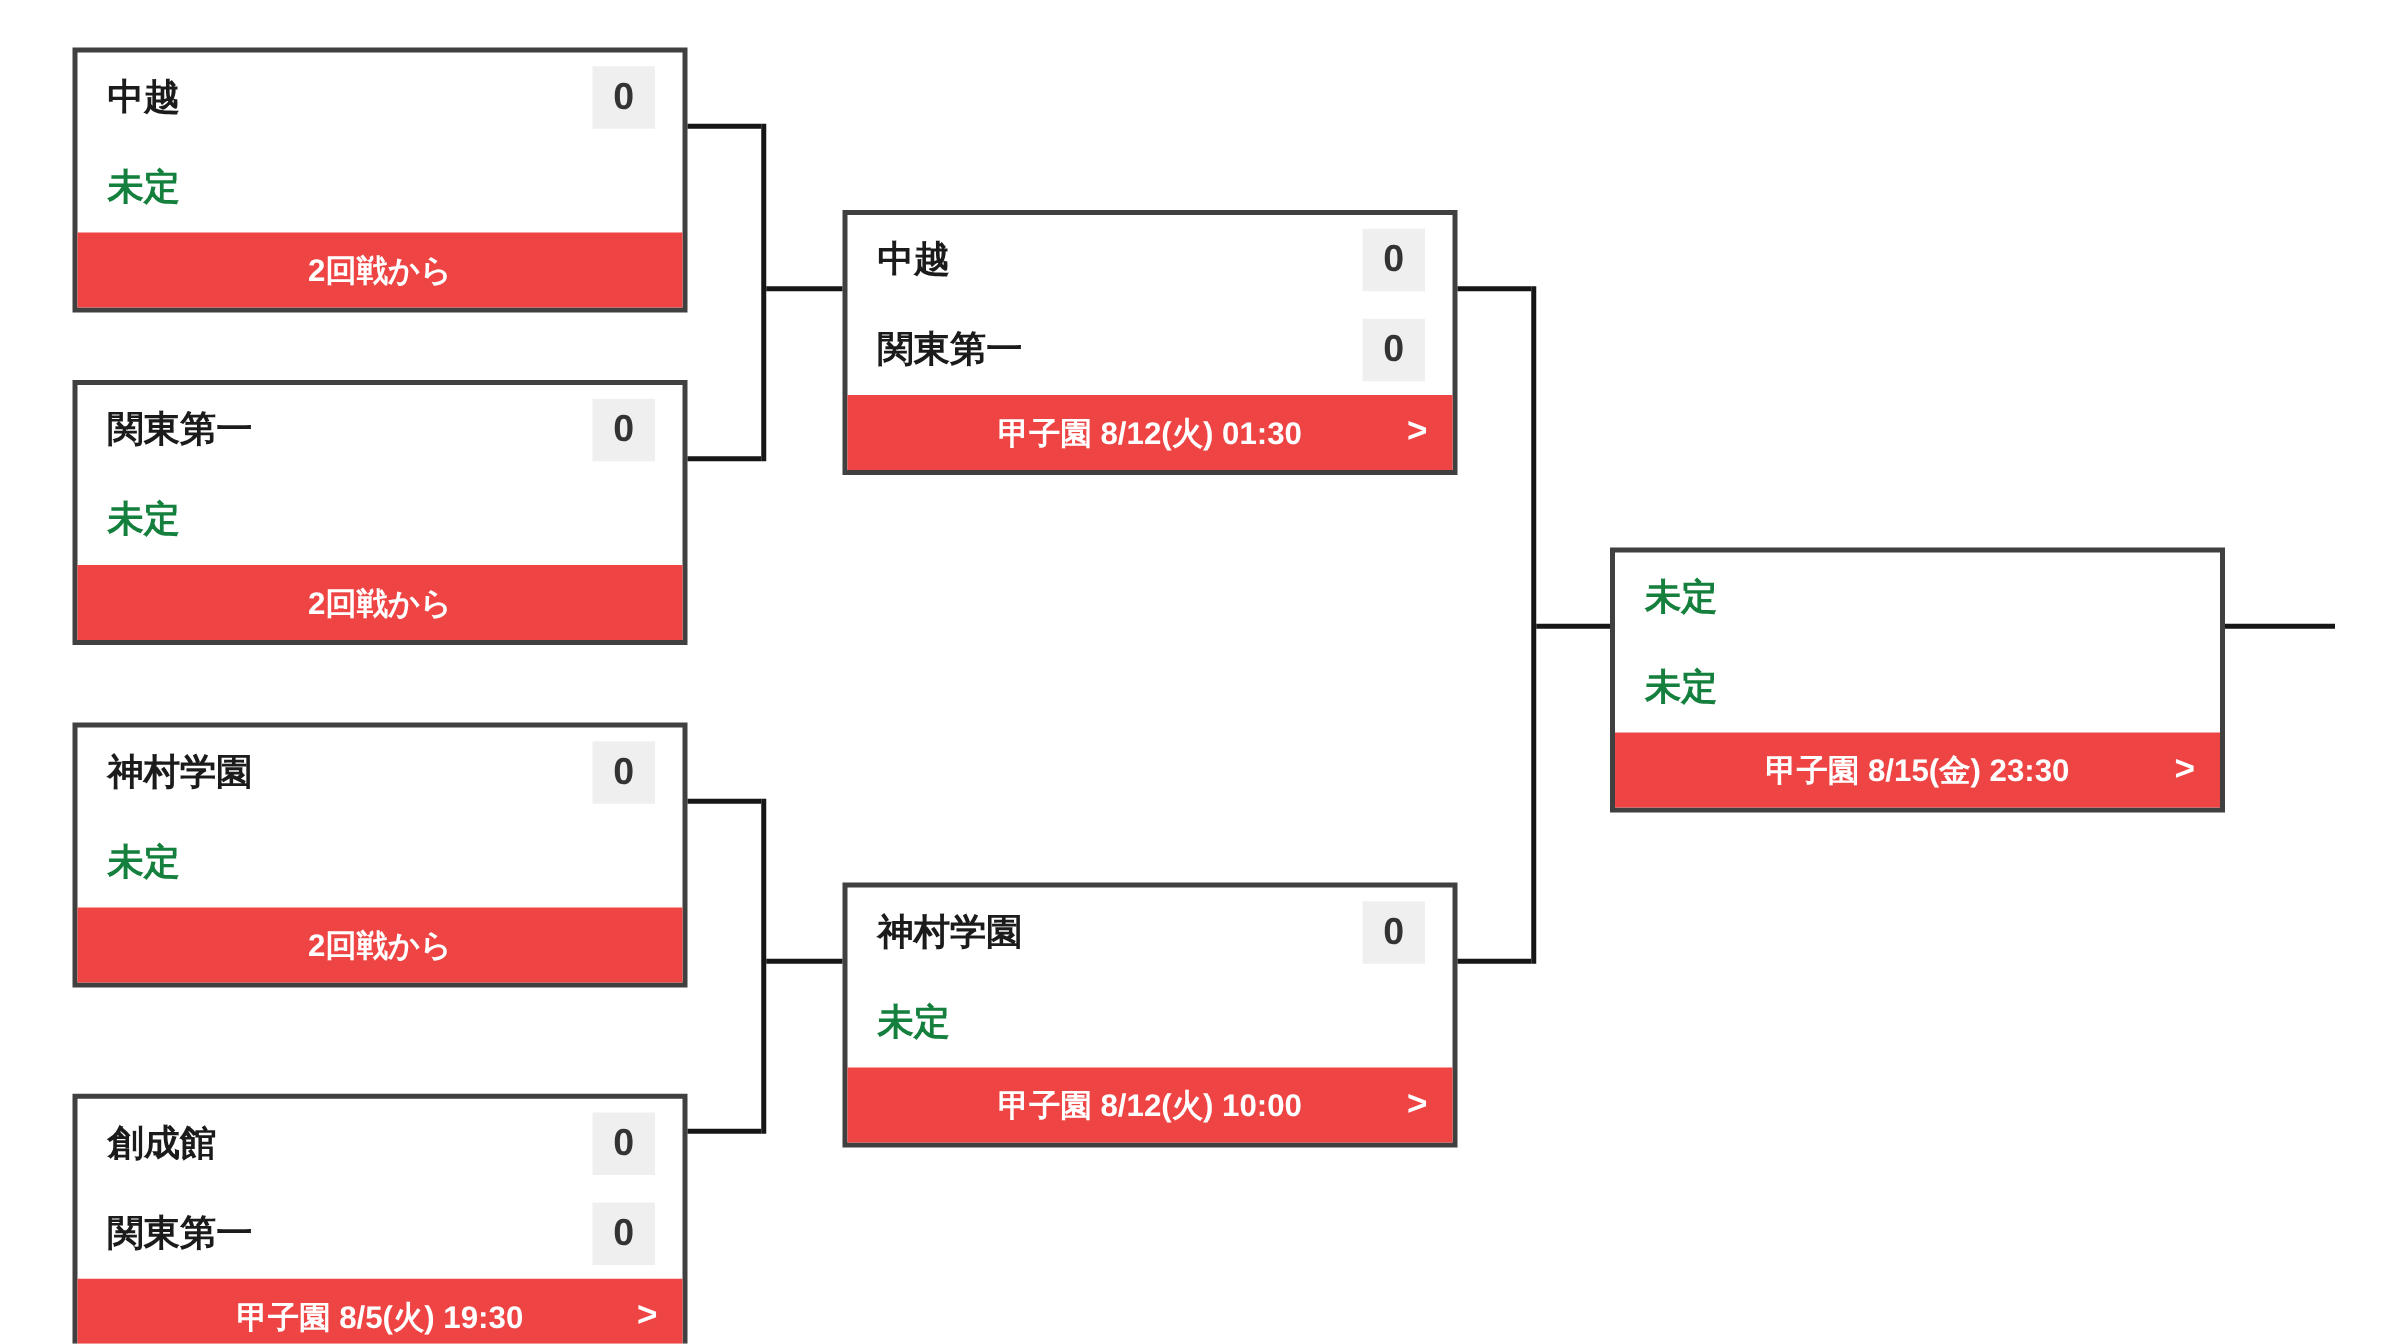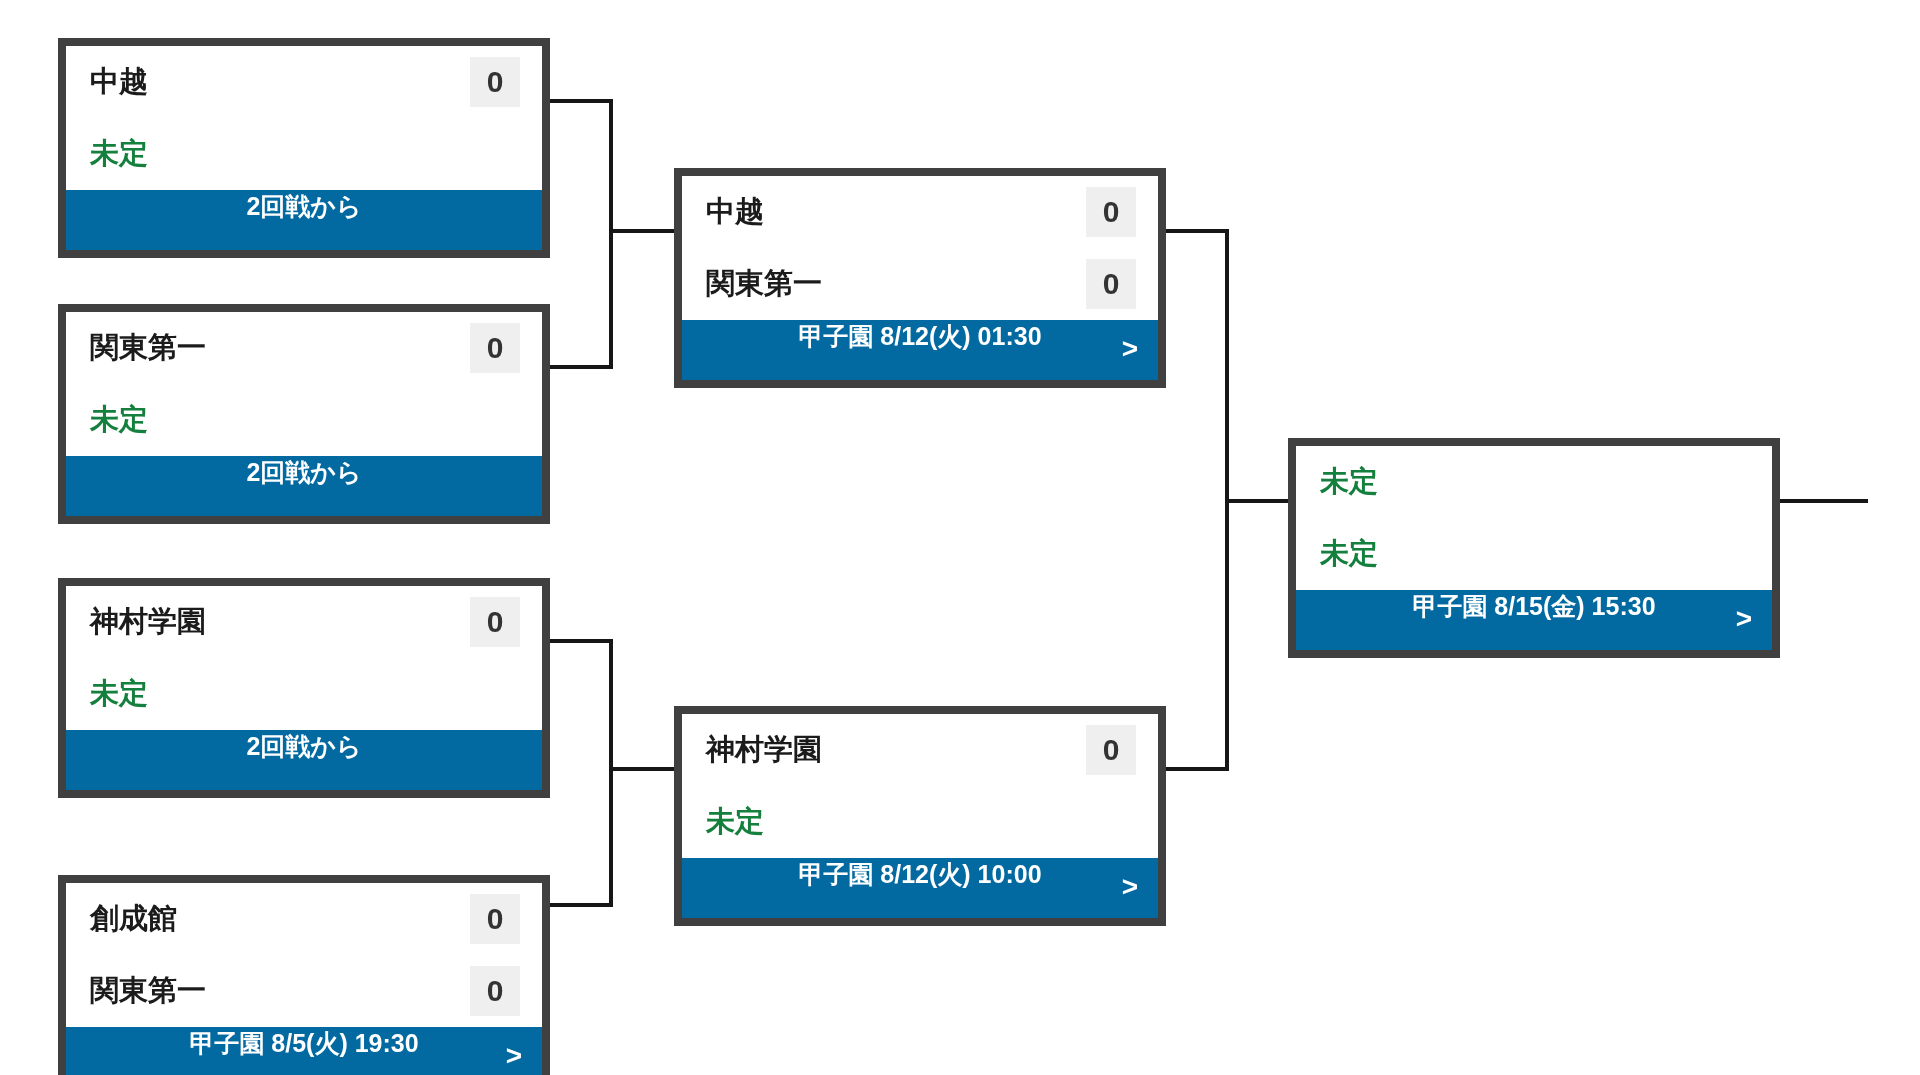--- a/index.html
+++ b/index.html
@@ -2,38 +2,38 @@
 <html lang="ja"><head>
 <meta charset="utf-8">
 <style>
   html,body{margin:0;padding:0;background:#ffffff;}
   .stage{
     position:relative;width:1920px;height:1075px;background:#ffffff;overflow:hidden;
     font-family:"Liberation Sans","DejaVu Sans",sans-serif;
   }
   .card{
     position:absolute;width:492px;background:#ffffff;
-    border:8px solid #404040;box-sizing:border-box;
+    border:4px solid #404040;box-sizing:border-box;
   }
   .team-row{
     height:72px;display:flex;align-items:center;justify-content:space-between;
     padding:0 22px 0 24px;box-sizing:border-box;
   }
   .team-name{
     font-size:29px;font-weight:700;color:#1b1b1b;white-space:nowrap;
   }
   .team-name.tbd{color:#15803d;}
   .score{
     width:50px;height:50px;background:#efefef;color:#333333;
     font-size:30px;font-weight:700;line-height:50px;text-align:center;flex:0 0 auto;
   }
   .score.no-score{visibility:hidden;}
   .footer{
-    position:relative;height:60px;background:#0369a1;color:#ffffff;
-    display:flex;align-items:flex-start;justify-content:center;
+    position:relative;height:60px;background:#ef4444;color:#ffffff;
+    display:flex;align-items:center;justify-content:center;
     font-size:25px;font-weight:700;white-space:nowrap;
   }
   .chev{
     position:absolute;right:20px;top:50%;transform:translateY(-54%);
     font-size:28px;font-weight:700;color:#ffffff;display:none;line-height:1;
   }
   .footer.has-chevron .chev{display:block;}
   .line{position:absolute;background:#161616;}
 </style>
 </head>
@@ -127,21 +127,21 @@
     <div class="card" style="left: 1288px; top: 438px;">
     <div class="team-row">
       <span class="team-name tbd">未定</span>
       <span class="score no-score"></span>
     </div>
     <div class="team-row">
       <span class="team-name tbd">未定</span>
       <span class="score no-score"></span>
     </div>
     <div class="footer has-chevron">
-      <span>甲子園 8/15(金) 15:30</span>
+      <span>甲子園 8/15(金) 23:30</span>
       <span class="chev">&gt;</span>
     </div>
   </div>
     <div class="line" style="left: 550px; top: 99px; width: 59px; height: 4px;"></div>
     <div class="line" style="left: 550px; top: 365px; width: 59px; height: 4px;"></div>
     <div class="line" style="left: 609px; top: 99px; width: 4px; height: 270px;"></div>
     <div class="line" style="left: 613px; top: 229px; width: 61px; height: 4px;"></div>
     <div class="line" style="left: 550px; top: 639px; width: 59px; height: 4px;"></div>
     <div class="line" style="left: 550px; top: 903px; width: 59px; height: 4px;"></div>
     <div class="line" style="left: 609px; top: 639px; width: 4px; height: 268px;"></div>

